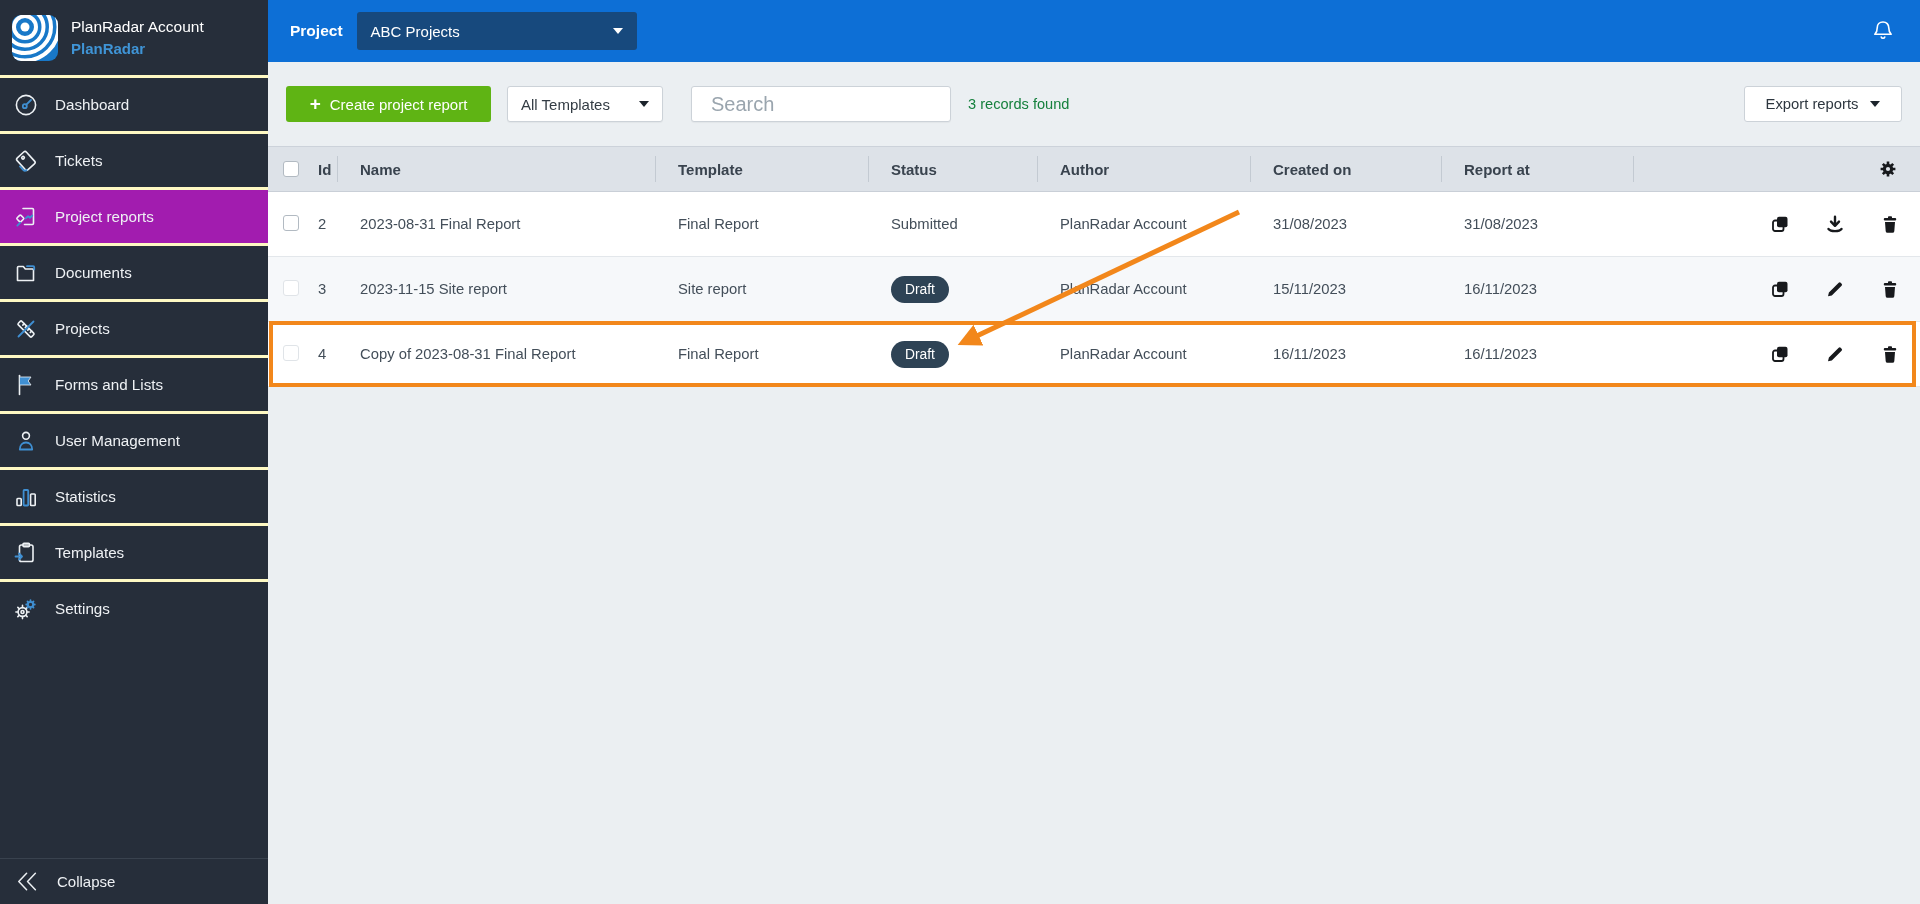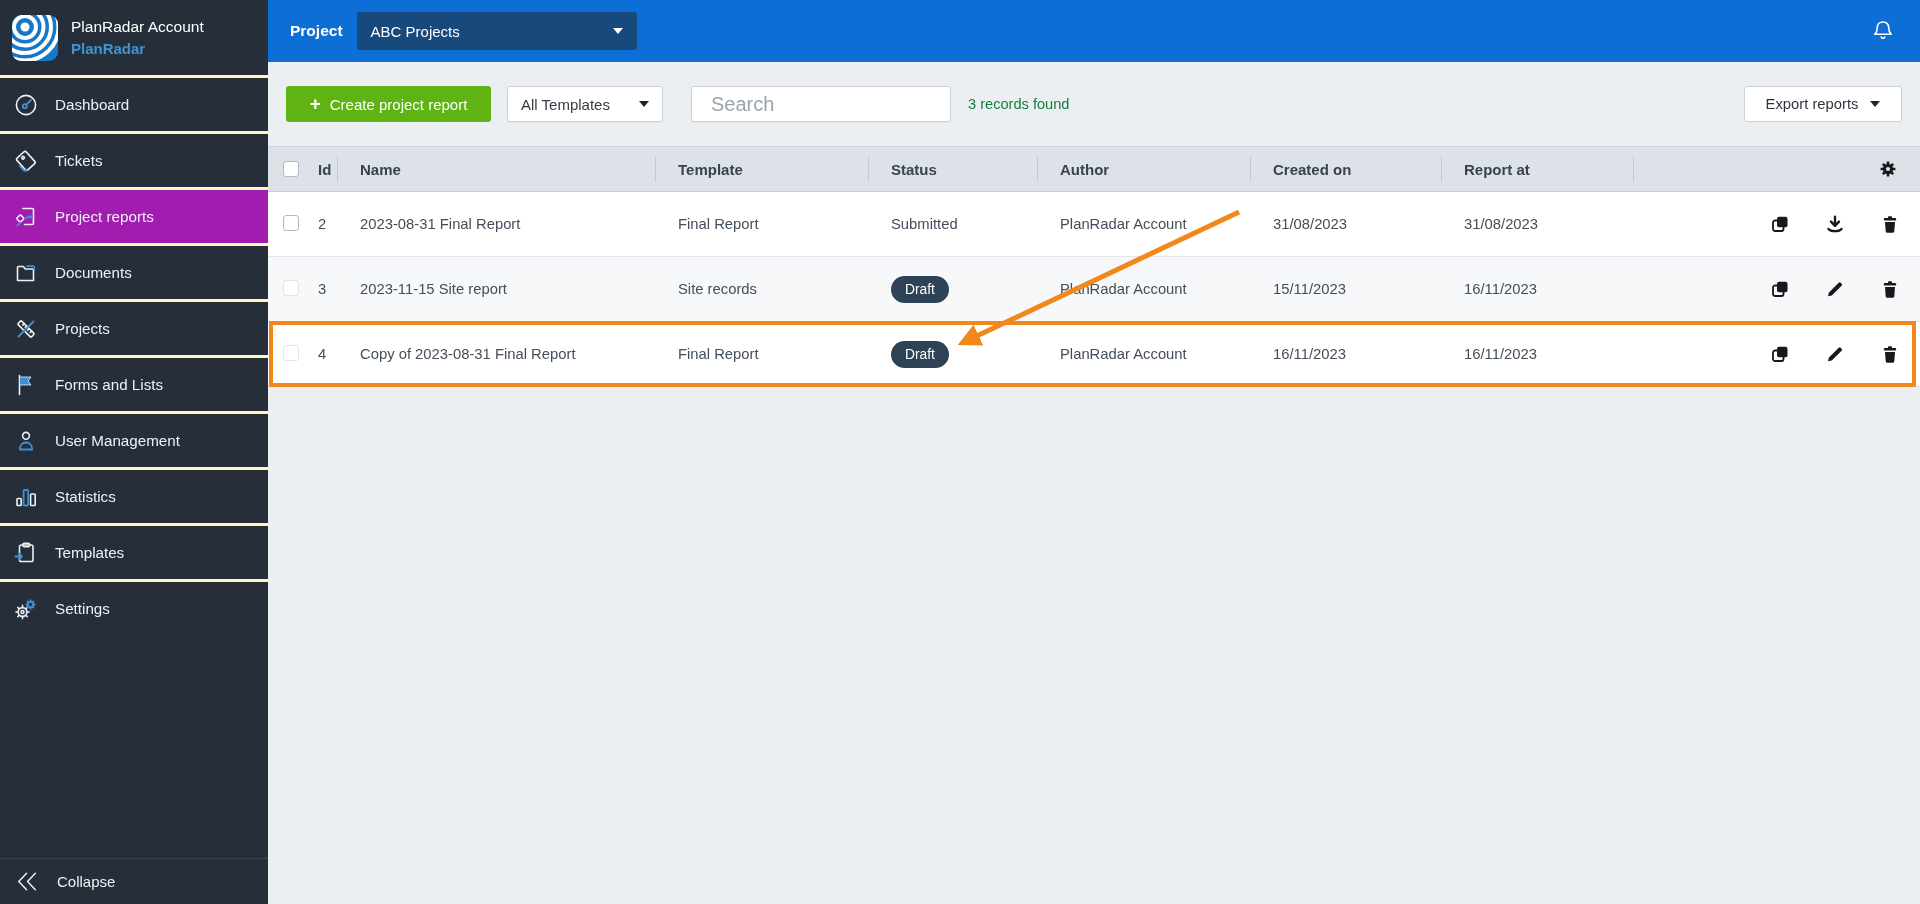--- a/index.html
+++ b/index.html
@@ -304,21 +304,21 @@
               <path d="M5 8 h10 l-0.7 9.2 a1.8 1.8 0 0 1 -1.8 1.6 H7.5 a1.8 1.8 0 0 1 -1.8 -1.6 z" fill="#17191c"></path>
             </svg>
           </span>
       </div>
     </div>
 
     <div class="trow alt muted grid">
       <div class="cell ctr"><span class="cb"></span></div>
       <div class="cell" style="padding-left:4px;">3</div>
       <div class="cell">2023-11-15 Site report</div>
-      <div class="cell">Site records</div>
+      <div class="cell">Site report</div>
       <div class="cell"><span class="badge">Draft</span></div>
       <div class="cell">PlanRadar Account</div>
       <div class="cell">15/11/2023</div>
       <div class="cell">16/11/2023</div>
       <div class="cell acts">
         <span class="aicon">
             <svg viewBox="0 0 20 20">
               <rect x="3" y="6.5" width="10.5" height="10.5" rx="2" fill="none" stroke="#17191c" stroke-width="1.8"></rect>
               <rect x="7" y="2.8" width="10.5" height="10.5" rx="2" fill="#17191c"></rect>
             </svg>

